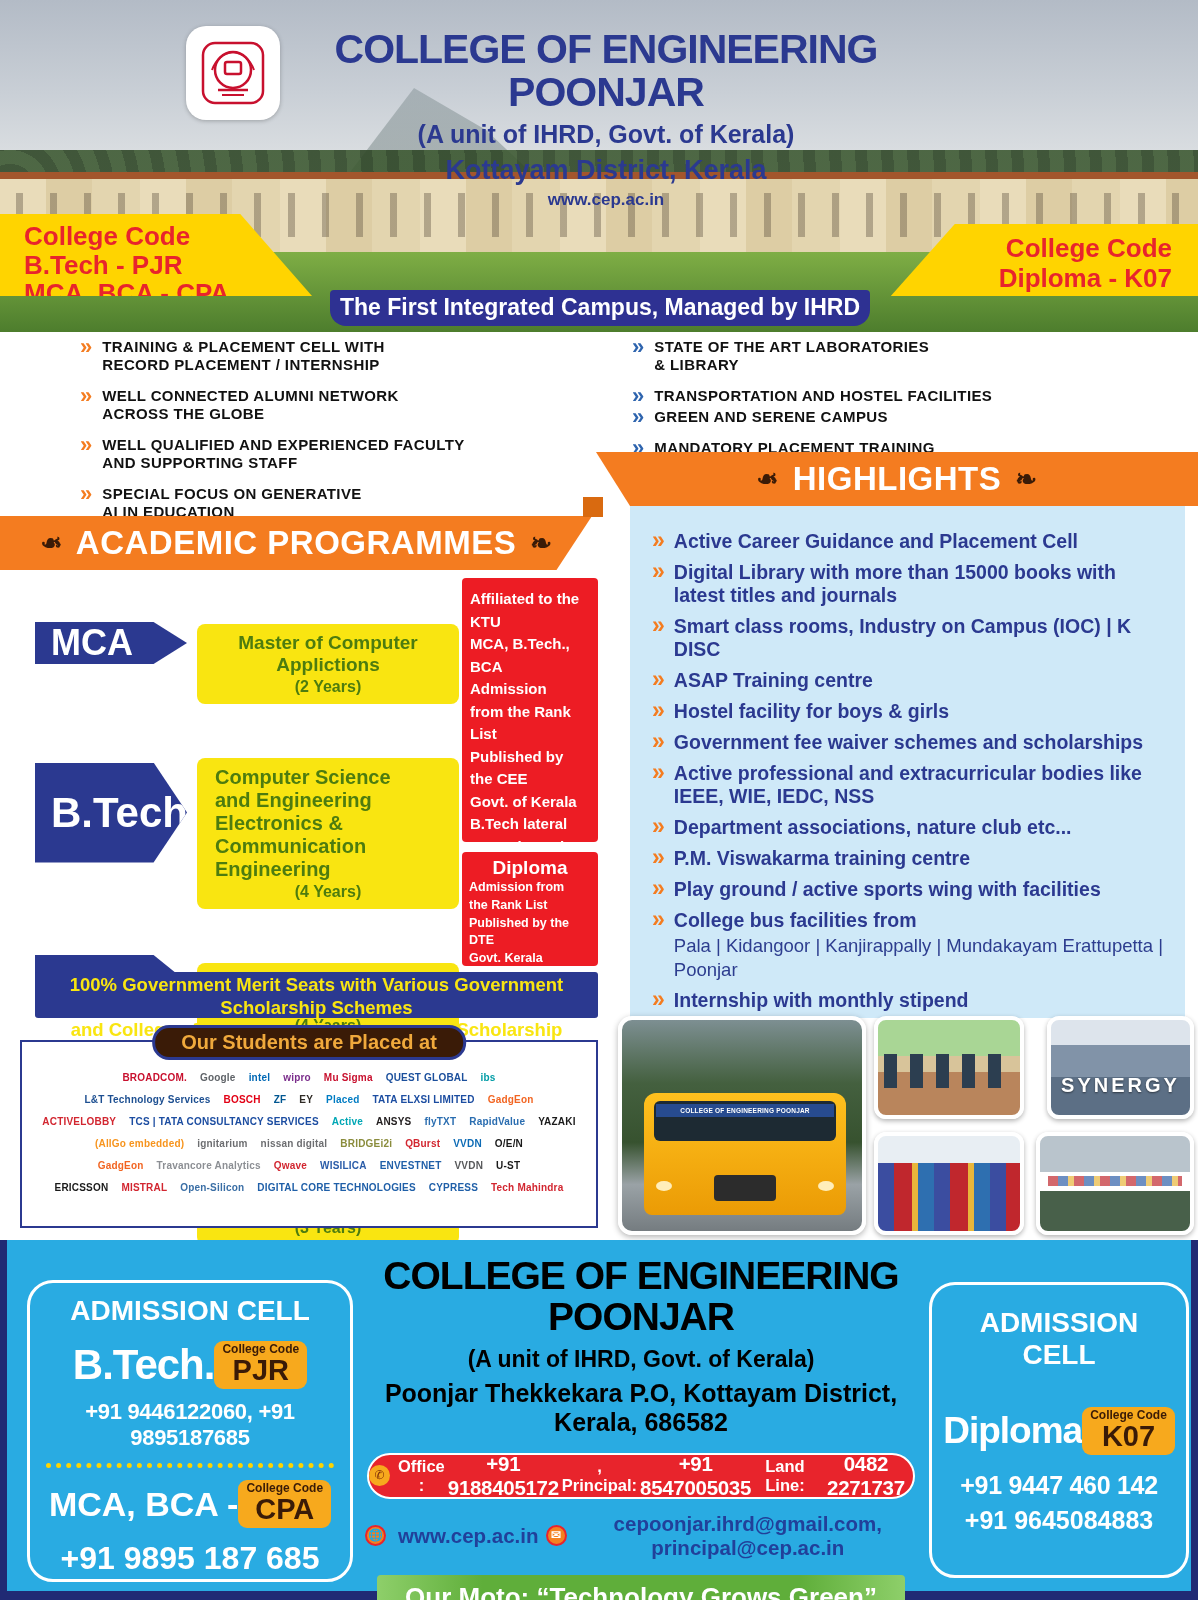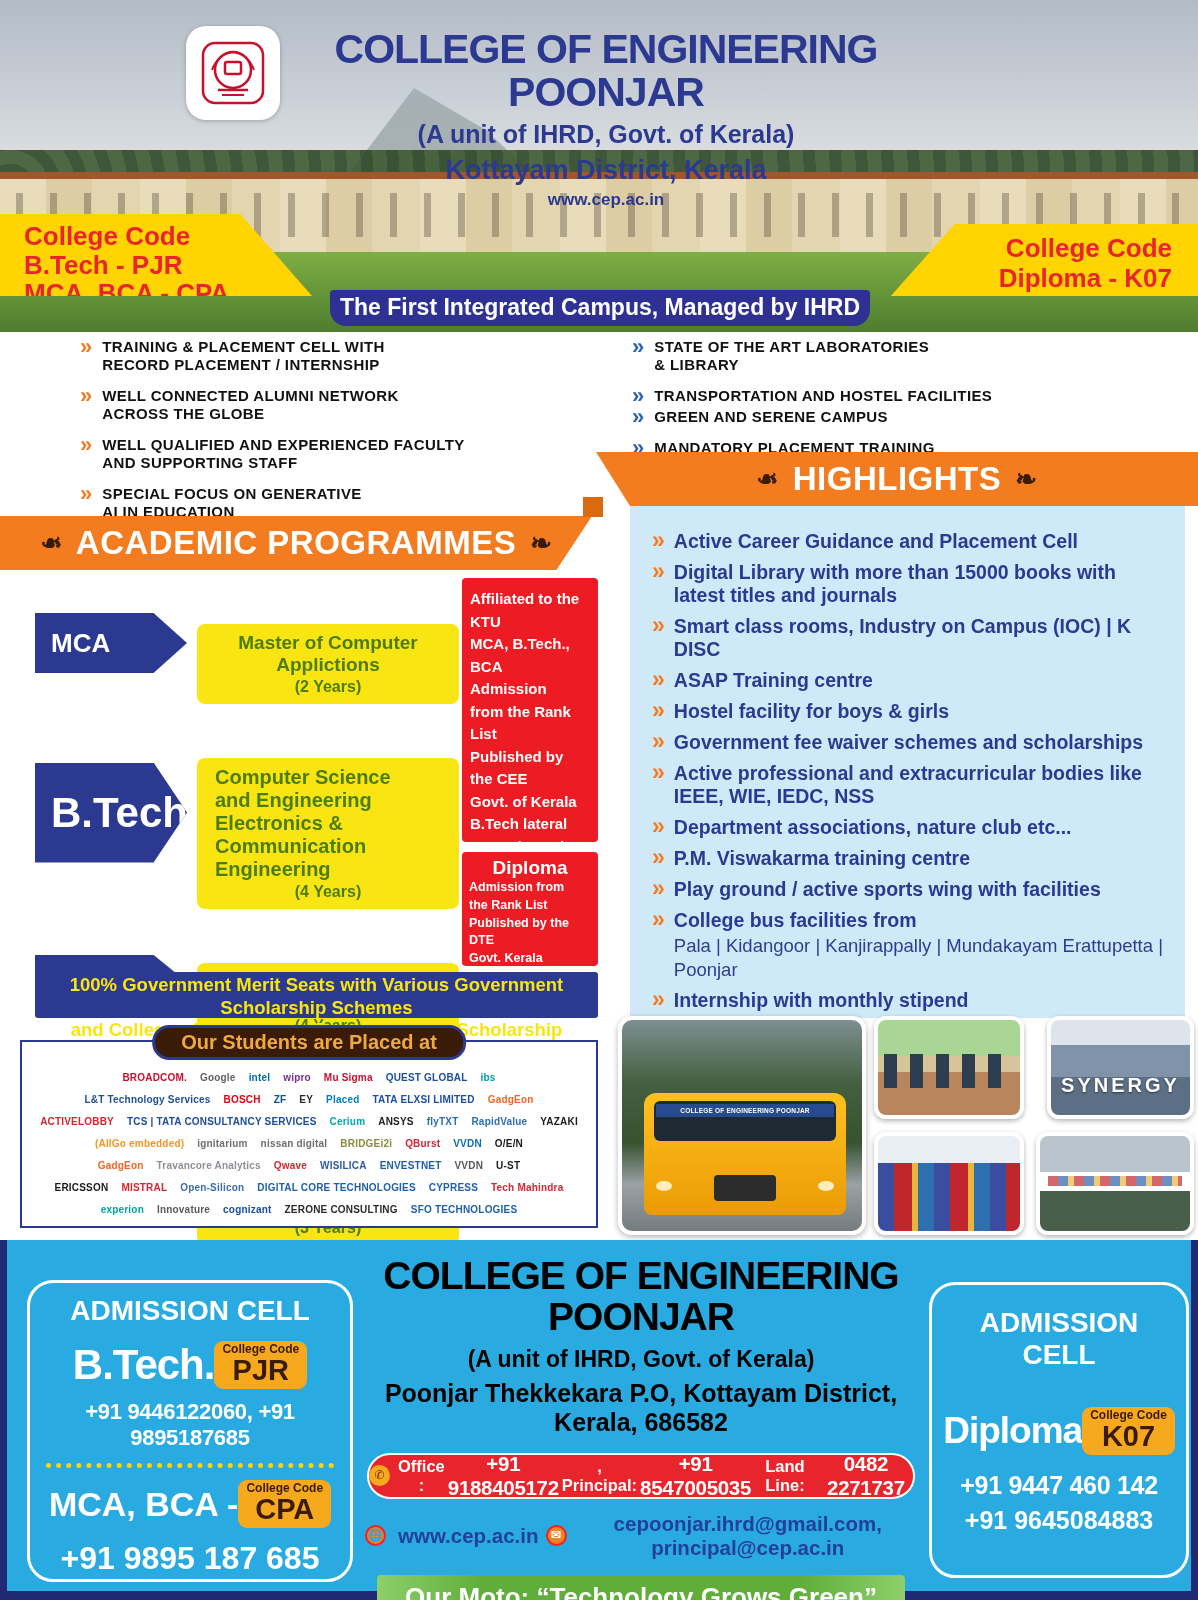--- a/index.html
+++ b/index.html
@@ -65,21 +65,21 @@
   .hl-item .sub { font-size:18.5px; line-height:1.28; margin-top:2px; color:#2d3d8f; }
 
   
   .programmes { position:absolute; left:35px; top:582px; width:424px; }
   .prog-row { display:flex; align-items:center; margin-bottom:12px; }
   .prog-arrow { width:152px; flex:0 0 152px; background:#2b3990; color:#fff; font-weight:bold;
     clip-path:polygon(0 0,78% 0,100% 50%,78% 100%,0 100%); display:flex; align-items:center; padding-left:16px; }
   .prog-box { flex:1; margin-left:10px; background:#f9e511; border-radius:8px; color:#4d7c0f; padding:8px 10px;margin-top:42px; }
   .prog-box .desc { font-weight:bold; white-space:pre-line; }
   .prog-box .years { font-weight:bold; font-size:16px; text-align:center; margin-top:2px; }
-  .prog-row.r0 .prog-arrow { height:60px;  font-size:26px; }
+  .prog-row.r0 .prog-arrow { height:42px;  font-size:36px; }
   .prog-row.r1 .prog-arrow { height:100px; font-size:42px; }
   .prog-row.r2 .prog-arrow { height:54px;  font-size:30px; }
   .prog-row.r3 .prog-arrow { height:92px;  font-size:35px; }
   .prog-row.r0 .prog-box { min-height:52px; }  .prog-row.r0 .desc { font-size:19px; text-align:center; }
   .prog-row.r1 .prog-box { min-height:118px; } .prog-row.r1 .desc { font-size:20px; text-align:left; padding-left:8px; }
   .prog-row.r2 .prog-box { min-height:60px; }  .prog-row.r2 .desc { font-size:19px; text-align:center; }
   .prog-row.r3 .prog-box { min-height:112px; } .prog-row.r3 .desc { font-size:19.5px; text-align:left; padding-left:8px; line-height:1.15;}
 
   .red-box { position:absolute; background:#ed1c24; color:#fff; border-radius:4px; font-weight:bold; }
   .ktu-box { left:462px; top:578px; width:136px; height:264px; padding:10px 8px; font-size:15px; line-height:1.5; white-space:pre-line; }
@@ -411,21 +411,21 @@
           <span class="logo-chip" style="color: rgb(226, 0, 21);">BOSCH</span>
           <span class="logo-chip" style="color: rgb(0, 86, 145);">ZF</span>
           <span class="logo-chip" style="color: rgb(46, 42, 37);">EY</span>
           <span class="logo-chip" style="color: rgb(0, 124, 195);">Placed</span>
           <span class="logo-chip" style="color: rgb(28, 77, 161);">TATA ELXSI LIMITED</span>
           <span class="logo-chip" style="color: rgb(242, 101, 34);">GadgEon</span>
         </div>
         <div class="logo-row">
           <span class="logo-chip" style="color: rgb(210, 38, 48);">ACTIVELOBBY</span>
           <span class="logo-chip" style="color: rgb(28, 77, 161);">TCS | TATA CONSULTANCY SERVICES</span>
-          <span class="logo-chip" style="color: rgb(0, 167, 181);">Cerium</span>
+          <span class="logo-chip" style="color: rgb(0, 167, 181);">Active</span>
           <span class="logo-chip" style="color: rgb(36, 32, 33);">ANSYS</span>
           <span class="logo-chip" style="color: rgb(42, 109, 176);">flyTXT</span>
           <span class="logo-chip" style="color: rgb(42, 109, 176);">RapidValue</span>
           <span class="logo-chip" style="color: rgb(26, 26, 26);">YAZAKI</span>
         </div>
         <div class="logo-row">
           <span class="logo-chip" style="color: rgb(247, 148, 29);">(AllGo embedded)</span>
           <span class="logo-chip" style="color: rgb(109, 110, 113);">ignitarium</span>
           <span class="logo-chip" style="color: rgb(109, 110, 113);">nissan digital</span>
           <span class="logo-chip" style="color: rgb(138, 140, 60);">BRIDGEi2i</span>
@@ -442,27 +442,20 @@
           <span class="logo-chip" style="color: rgb(88, 89, 91);">VVDN</span>
           <span class="logo-chip" style="color: rgb(26, 26, 26);">U-ST</span>
         </div>
         <div class="logo-row">
           <span class="logo-chip" style="color: rgb(26, 26, 26);">ERICSSON</span>
           <span class="logo-chip" style="color: rgb(210, 38, 48);">MISTRAL</span>
           <span class="logo-chip" style="color: rgb(58, 110, 165);">Open-Silicon</span>
           <span class="logo-chip" style="color: rgb(31, 95, 168);">DIGITAL CORE TECHNOLOGIES</span>
           <span class="logo-chip" style="color: rgb(31, 95, 168);">CYPRESS</span>
           <span class="logo-chip" style="color: rgb(210, 38, 48);">Tech Mahindra</span>
-        </div>
-        <div class="logo-row">
-          <span class="logo-chip" style="color: rgb(0, 167, 157);">experion</span>
-          <span class="logo-chip" style="color: rgb(88, 89, 91);">Innovature</span>
-          <span class="logo-chip" style="color: rgb(26, 76, 161);">cognizant</span>
-          <span class="logo-chip" style="color: rgb(43, 43, 43);">ZERONE CONSULTING</span>
-          <span class="logo-chip" style="color: rgb(31, 95, 168);">SFO TECHNOLOGIES</span>
         </div>
       </div>
   </div>
 
   <div class="photo bus-photo">
     <div class="bus-body">
       <div class="bus-glass"></div>
       <div class="bus-strip">COLLEGE OF ENGINEERING POONJAR</div>
       <div class="bus-grill"></div>
       <div class="bus-light" style="left:12px"></div>

